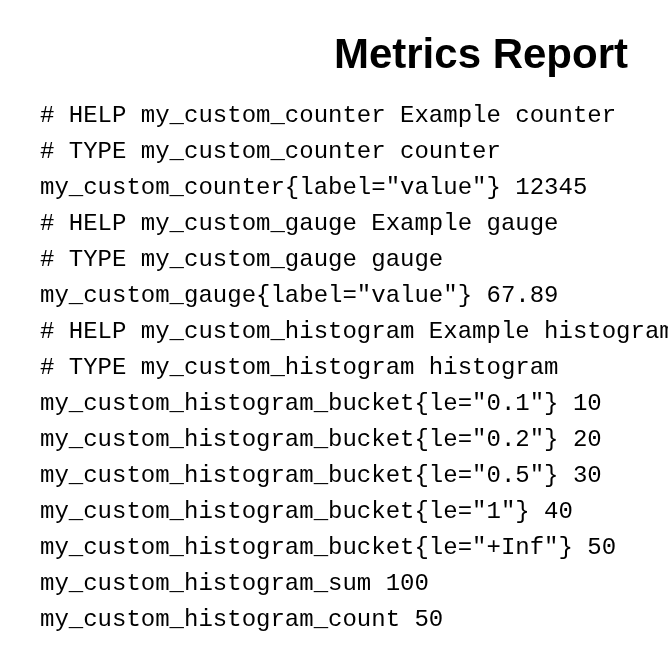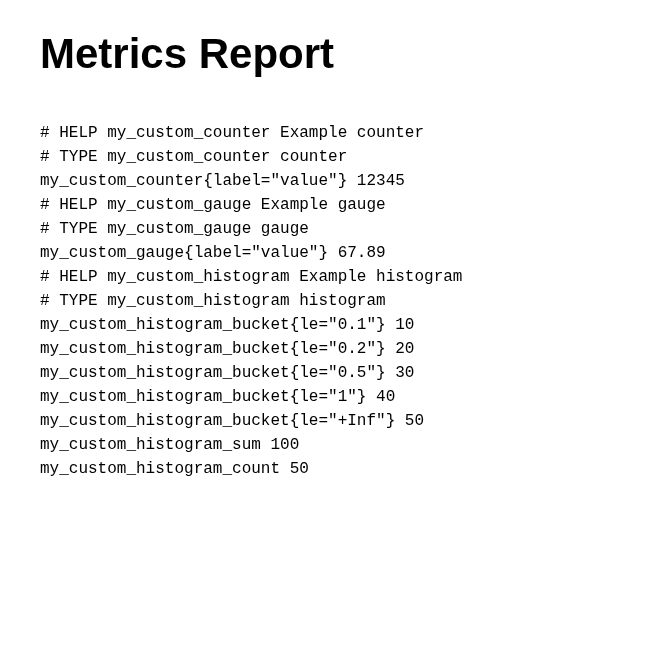--- a/index.html
+++ b/index.html
@@ -11,26 +11,27 @@
       width: 668px;
       height: 664px;
       background: #ffffff;
       padding: 20px 40px;
       font-family: Arial, Helvetica, sans-serif;
     }
     h1 {
       font-size: 42px;
       font-weight: bold;
       color: #000000;
-      margin-bottom: 43px;
+      margin-bottom: 20px;
       margin-top: 10px;
+      text-align: right;
     }
     pre {
       font-family: "Courier New", Courier, monospace;
-      font-size: 16px;
+      font-size: 24px;
       line-height: 1.5;
       color: #000000;
       white-space: pre;
     }
   </style>
 </head>
 <body>
 
 <h1>Metrics Report</h1>
 <pre># HELP my_custom_counter Example counter

